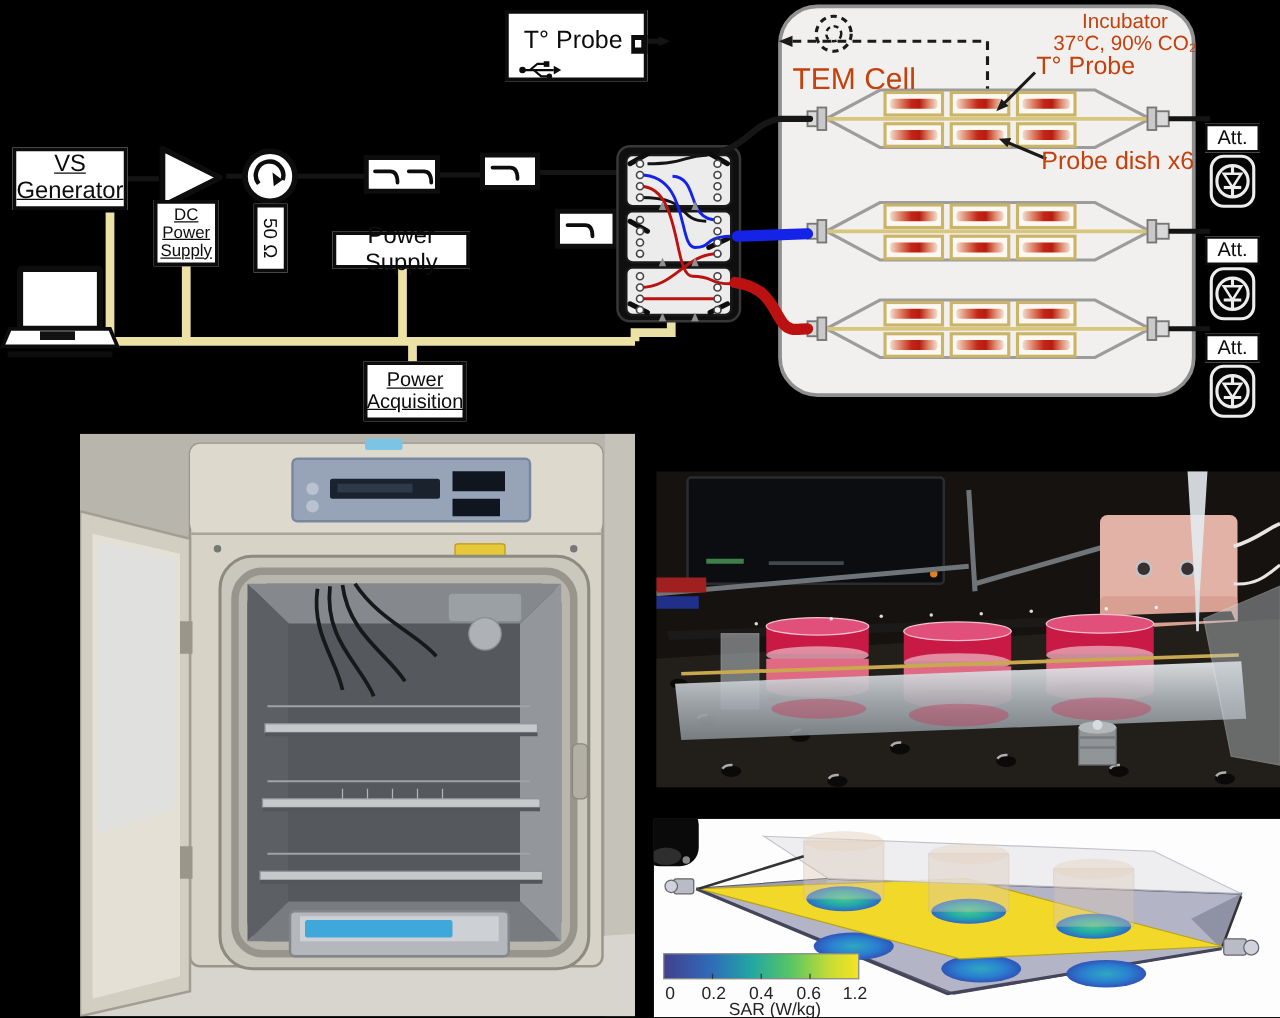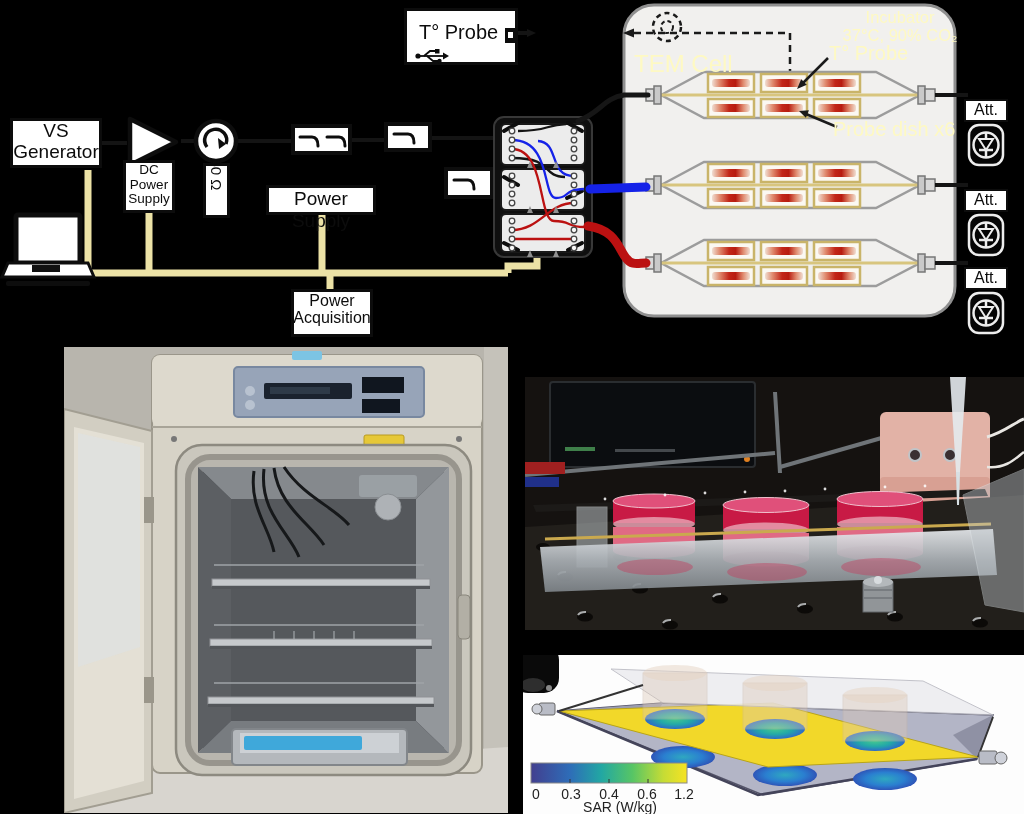--- a/index.html
+++ b/index.html
@@ -1,23 +1,23 @@
 <!DOCTYPE html>
 <html><head>
 <meta charset="utf-8">
 <style>
   html,body{margin:0;padding:0;background:#000;}
   #fig{position:relative;width:1024px;height:814px;background:#000;overflow:hidden;
        font-family:"Liberation Sans",sans-serif;}
   .abs{position:absolute;}
   .dbox{position:absolute;background:#fff;border:3px solid #0c0c0c;display:flex;
-        align-items:flex-start;justify-content:center;text-align:center;color:#0c0c0c;
+        align-items:center;justify-content:center;text-align:center;color:#0c0c0c;
         box-sizing:border-box;font-family:"Liberation Sans",sans-serif;}
-  .ml{white-space:pre-line;line-height:1.08;}
-  .ilabel{position:absolute;color:#fef9c3;font-family:"Liberation Sans",sans-serif;}
+  .ml{white-space:pre-line;line-height:1.08;text-decoration:underline;}
+  .ilabel{position:absolute;color:#c2410c;font-family:"Liberation Sans",sans-serif;}
   .tick{position:absolute;transform:translateX(-50%);font:14px "Liberation Sans",sans-serif;color:#222;}
   #rot90{transform:rotate(90deg);white-space:nowrap;}
   #tprobe-box{justify-content:flex-start;align-items:flex-start;}
   #tprobe-text{position:absolute;left:12px;top:10px;font-size:20px;}
   #usb-conn{position:absolute;right:-3px;top:17px;width:13px;height:15px;background:#0c0c0c;}
   #usb-conn:after{content:"";position:absolute;left:3px;top:4px;width:5px;height:6px;background:#fff;}
 </style>
 </head>
 <body>
 
@@ -570,20 +570,20 @@
       <g>
         <rect x="8" y="108" width="156" height="20" fill="url(#vir)" stroke="#888"></rect>
         <g stroke="#333">
             <line x1="47" y1="124" x2="47" y2="128"></line>
             <line x1="86" y1="124" x2="86" y2="128"></line>
             <line x1="125" y1="124" x2="125" y2="128"></line>
           </g>
       </g>
     </svg>
     <span class="tick" style="left:13px;top:131px">0</span>
-    <span class="tick" style="left:48px;top:131px">0.3</span>
+    <span class="tick" style="left:48px;top:131px">0.2</span>
     <span class="tick" style="left:86px;top:131px">0.4</span>
     <span class="tick" style="left:124px;top:131px">0.6</span>
     <span class="tick" style="left:161px;top:131px">1.2</span>
     <span class="tick" style="left:97px;top:144px">SAR (W/kg)</span>
   </div>
 
 </div>
 
 </body></html>

